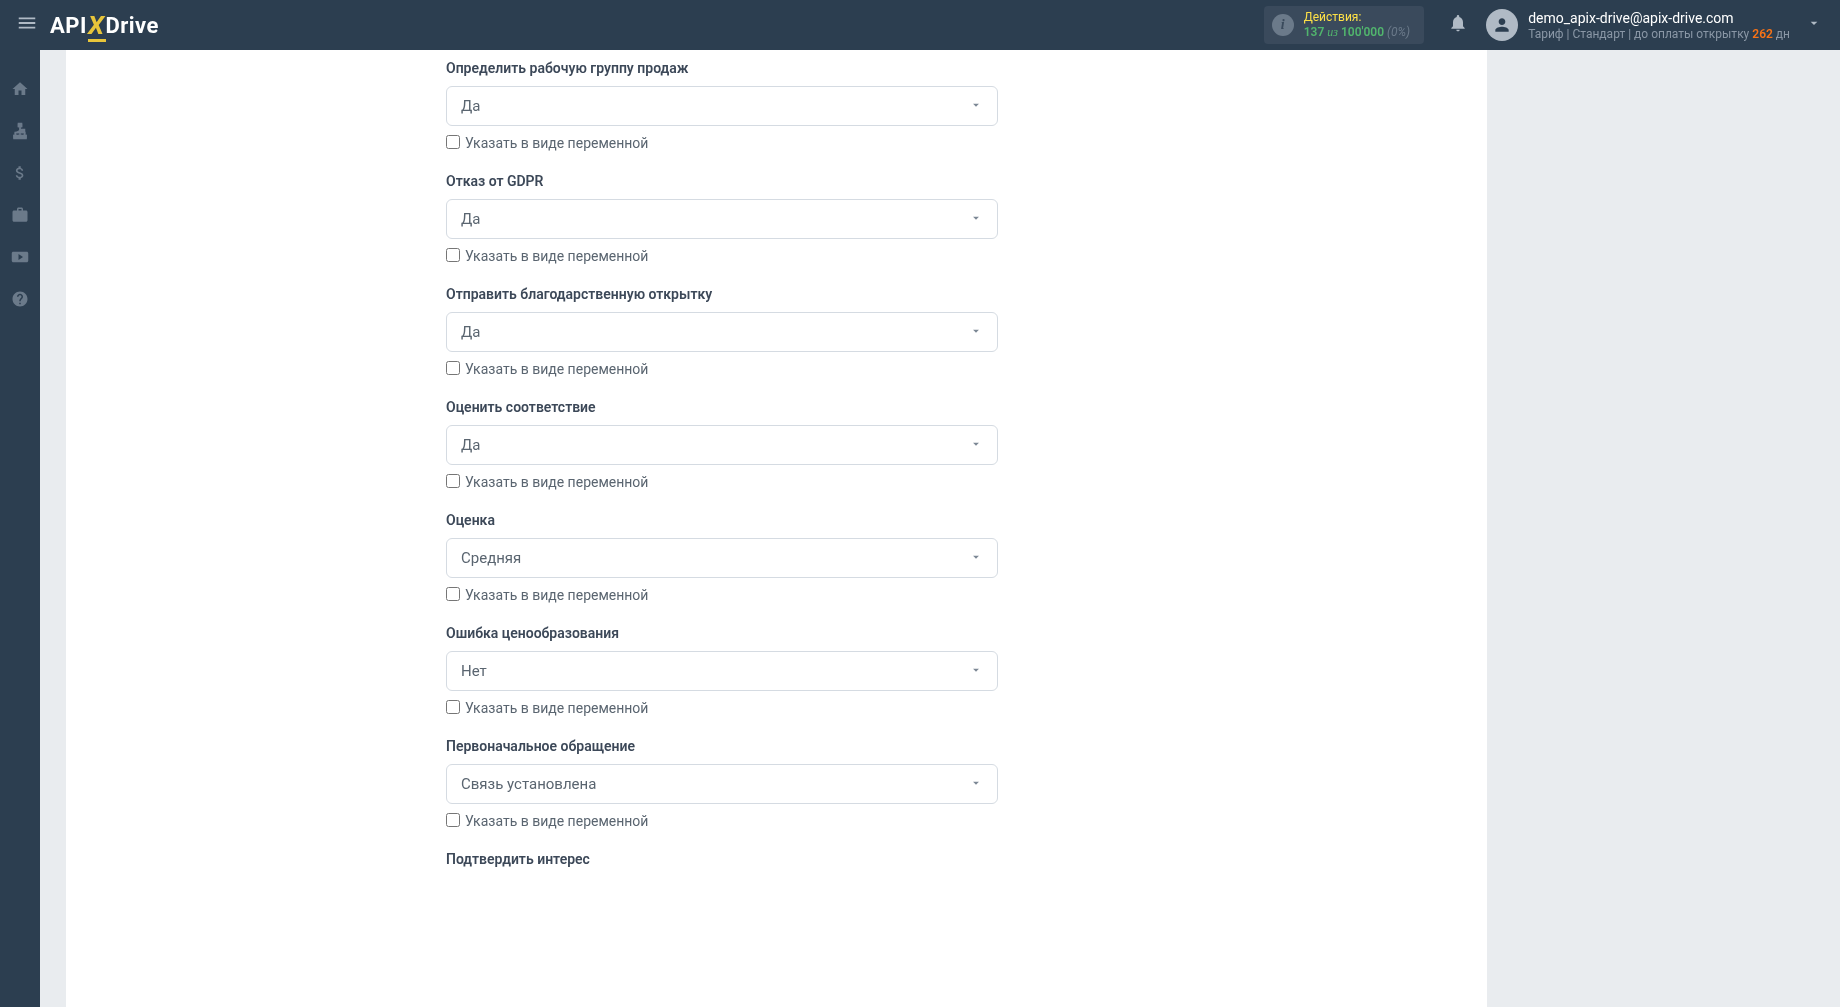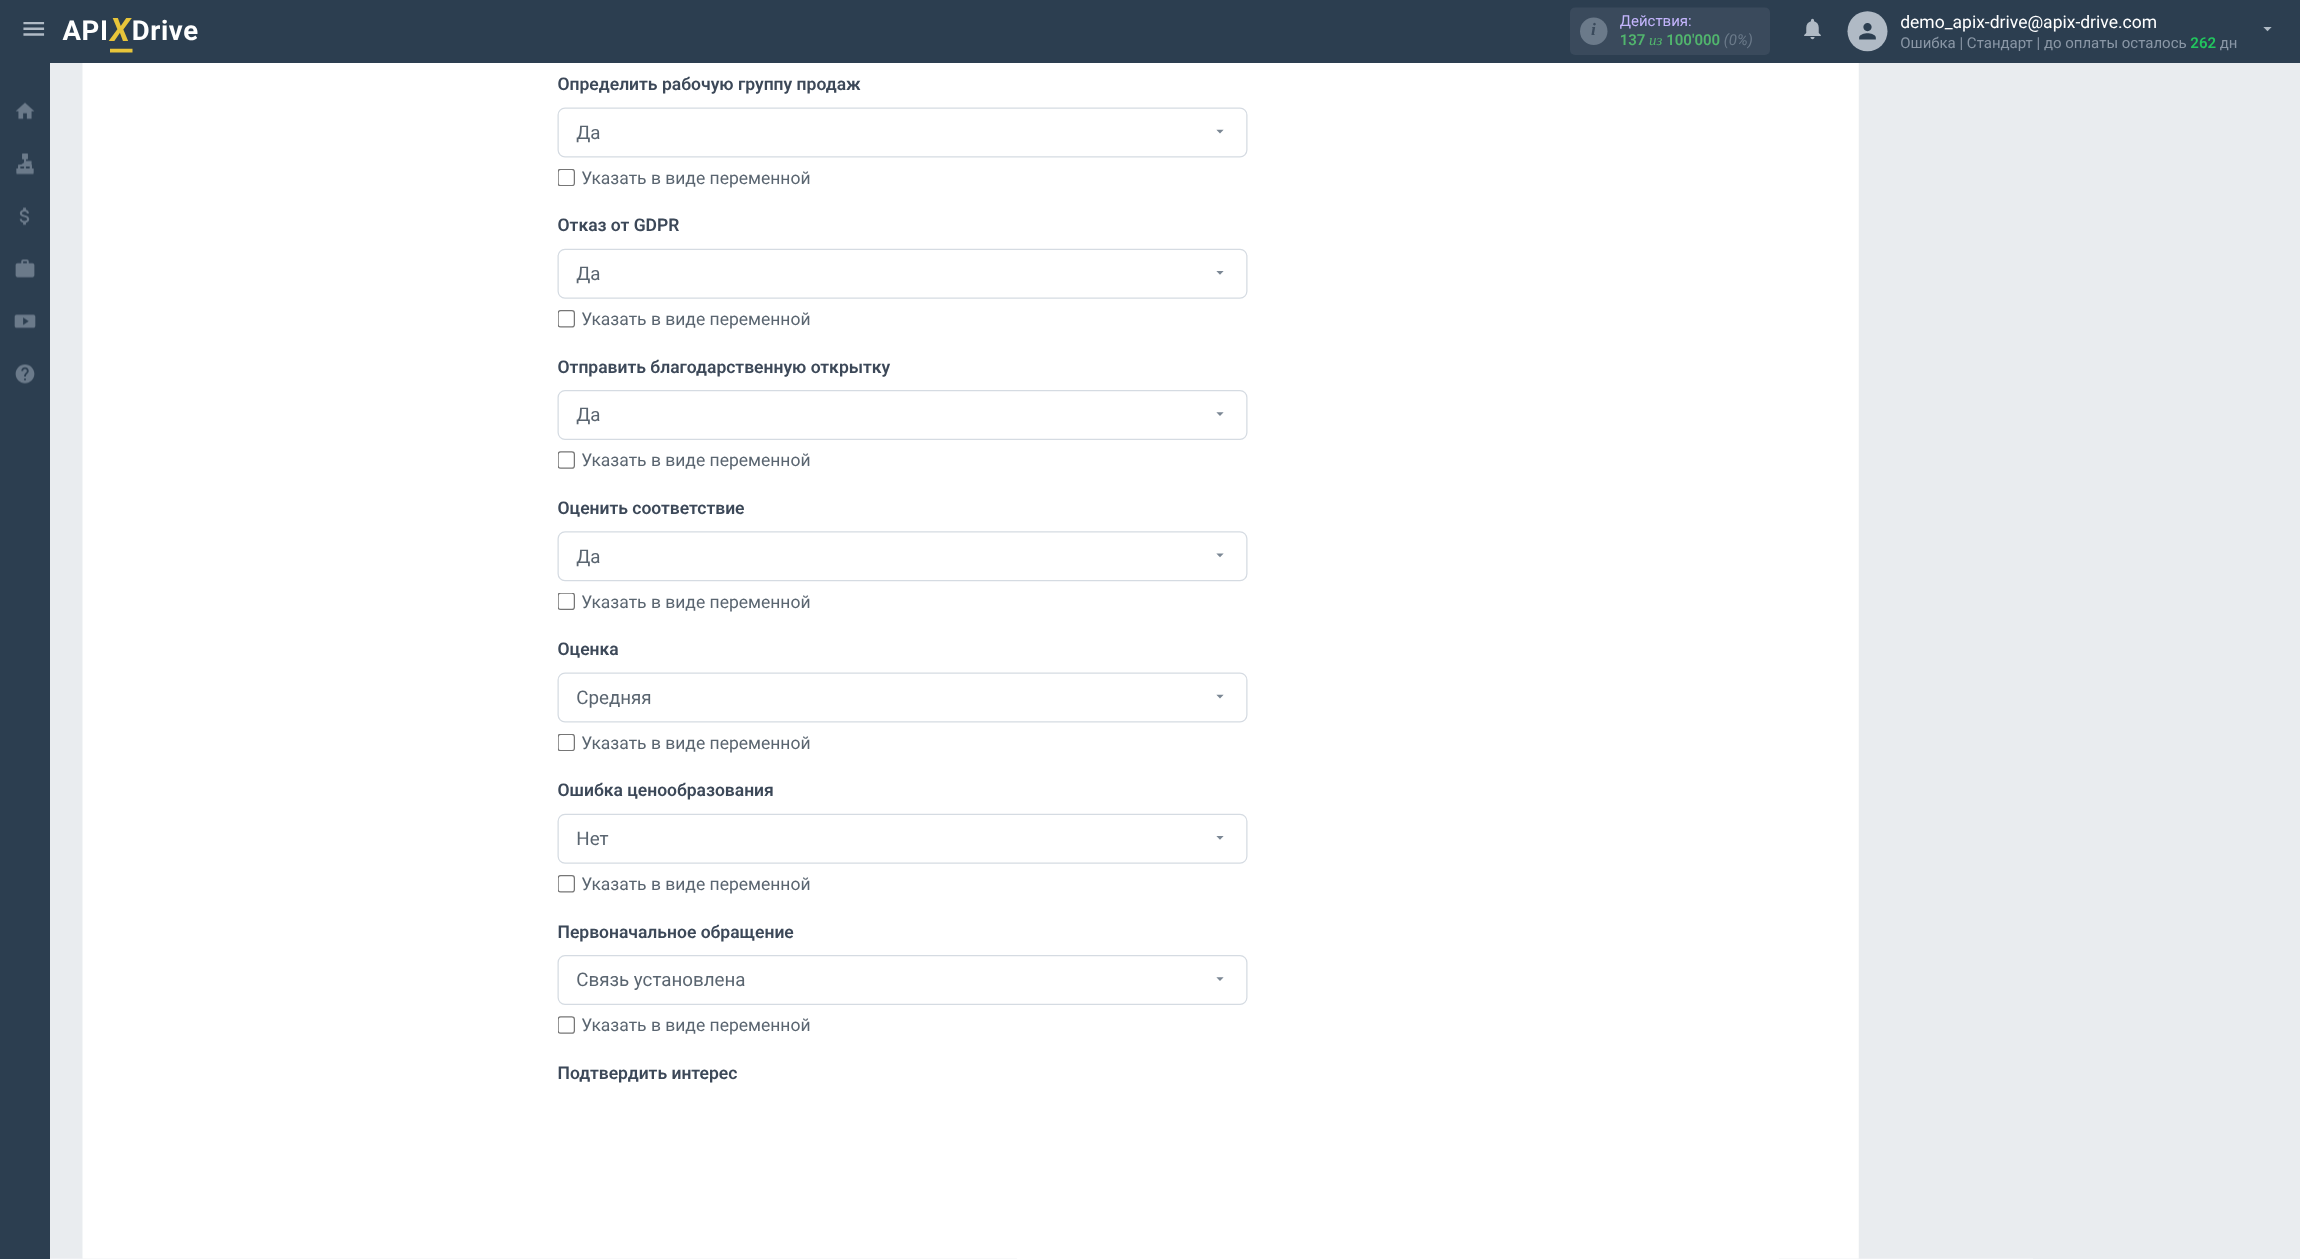--- a/index.html
+++ b/index.html
@@ -67,21 +67,21 @@
   display: flex;
   align-items: center;
   justify-content: center;
   color: #3a4a5c;
   font-weight: bold;
   font-style: italic;
   font-family: Georgia, serif;
   font-size: 14px;
 }
 .actions-box .act-text { font-size: 12px; line-height: 1.25; }
-.actions-box .act-label { color: #c4b5fd; }
+.actions-box .act-label { color: #fde047; }
 .actions-box .act-count { color: #51b56d; font-weight: 600; margin-top: 44px; }
 .actions-box .act-of { color: #51b56d; font-style: italic; font-family: Liberation Serif, serif; }
 .actions-box .act-limit { color: #51b56d; font-weight: 600; }
 .actions-box .act-pct { color: #6b7a8a; font-style: italic; }
 .hdr-icon {
   color: #b0bac5;
   padding: 0 14px;
   cursor: pointer;
 }
 .hdr-icon svg { width: 20px; height: 20px; fill: #b0bac5; }
@@ -94,21 +94,21 @@
 }
 .avatar {
   width: 32px; height: 32px; border-radius: 50%;
   background: #b0bac5;
   display: flex; align-items: center; justify-content: center;
 }
 .avatar svg { width: 20px; height: 20px; fill: #2c3e50; }
 .user-text { line-height: 1.2; }
 .user-email { color: #fff; font-size: 14px; }
 .user-tariff { color: #8a97a6; font-size: 12px; }
-.user-tariff .days { color: #22c55e; font-weight: 600; }
+.user-tariff .days { color: #f97316; font-weight: 600; }
 .chev {
   padding: 0 10px; cursor: pointer;
 }
 .chev svg { width: 16px; height: 16px; fill: #b0bac5; }
 
 .sidebar {
   position: fixed;
   top: 50px; left: 0; bottom: 0;
   width: 40px;
   background: #2c3e50;
@@ -223,21 +223,21 @@
   </div>
   <div class="user-block">
     <div class="avatar">
       <svg viewBox="0 0 24 24">
           <path d="M12 12c2.21 0 4-1.79 4-4s-1.79-4-4-4-4 1.79-4 4 1.79 4 4 4zm0 2c-2.67 0-8 1.34-8 4v2h16v-2c0-2.66-5.33-4-8-4z"></path>
         </svg>
     </div>
     <div class="user-text">
       <div class="user-email">demo_apix-drive@apix-drive.com</div>
       <div class="user-tariff">
-        <span>Ошибка | Стандарт | до оплаты осталось </span><span class="days">262</span><span> дн</span>
+        <span>Тариф | Стандарт | до оплаты открытку </span><span class="days">262</span><span> дн</span>
       </div>
     </div>
   </div>
   <div class="chev">
     <svg viewBox="0 0 24 24">
         <path d="M7 10l5 5 5-5z"></path>
       </svg>
   </div>
 </div>
 

